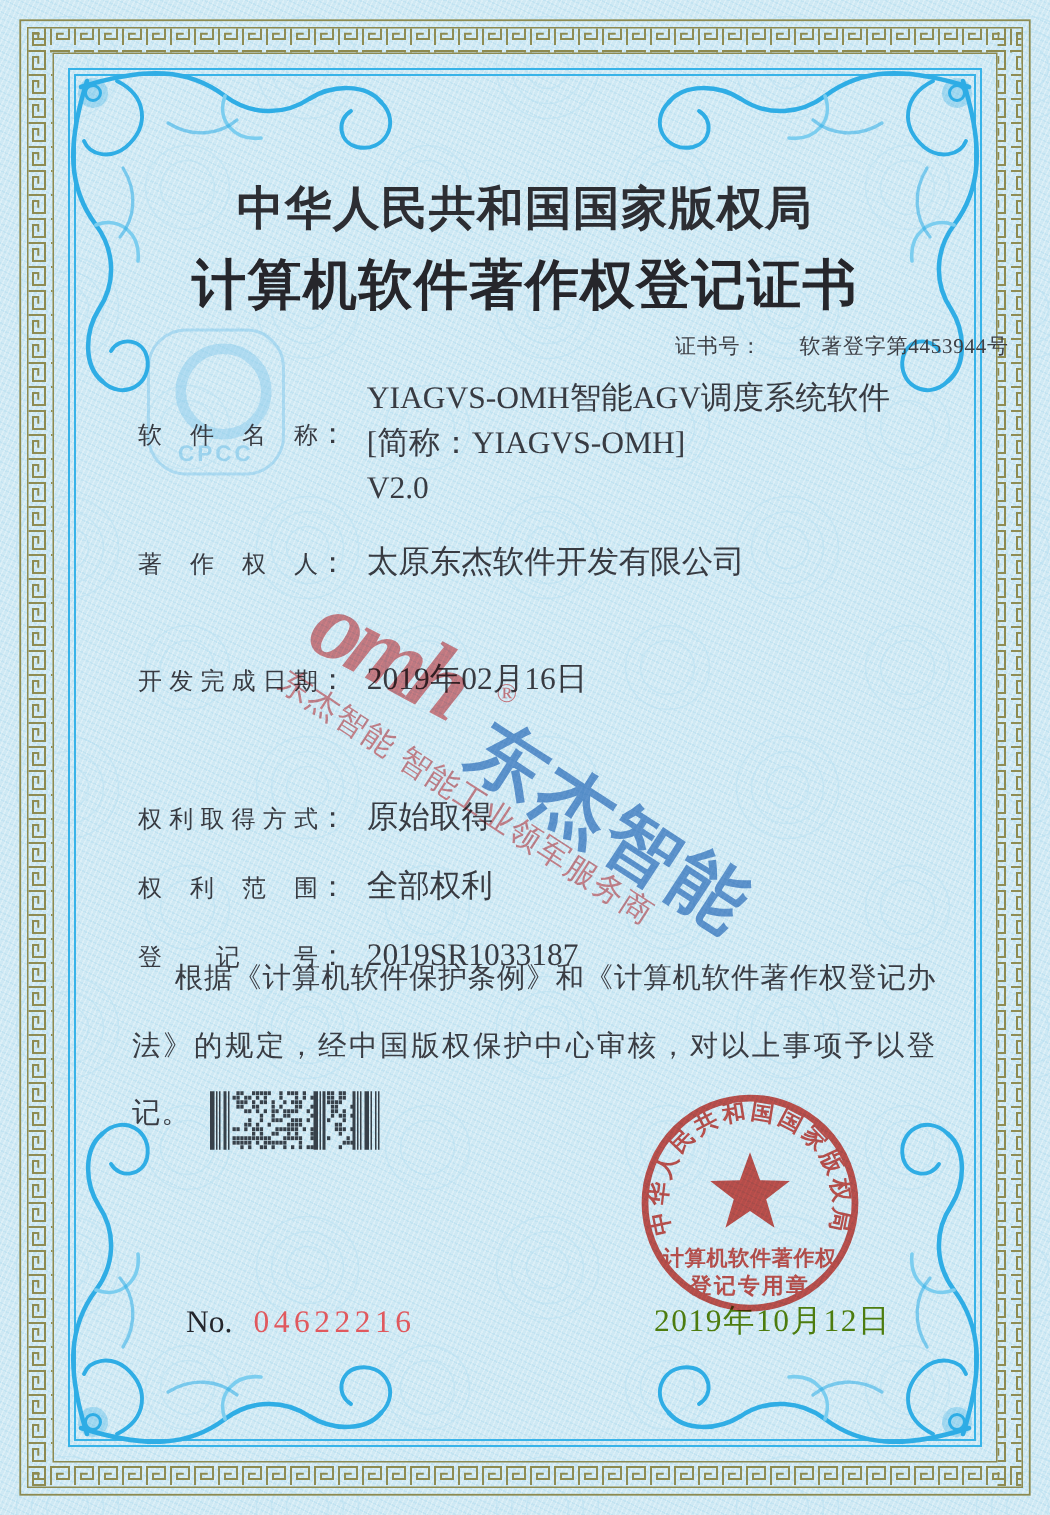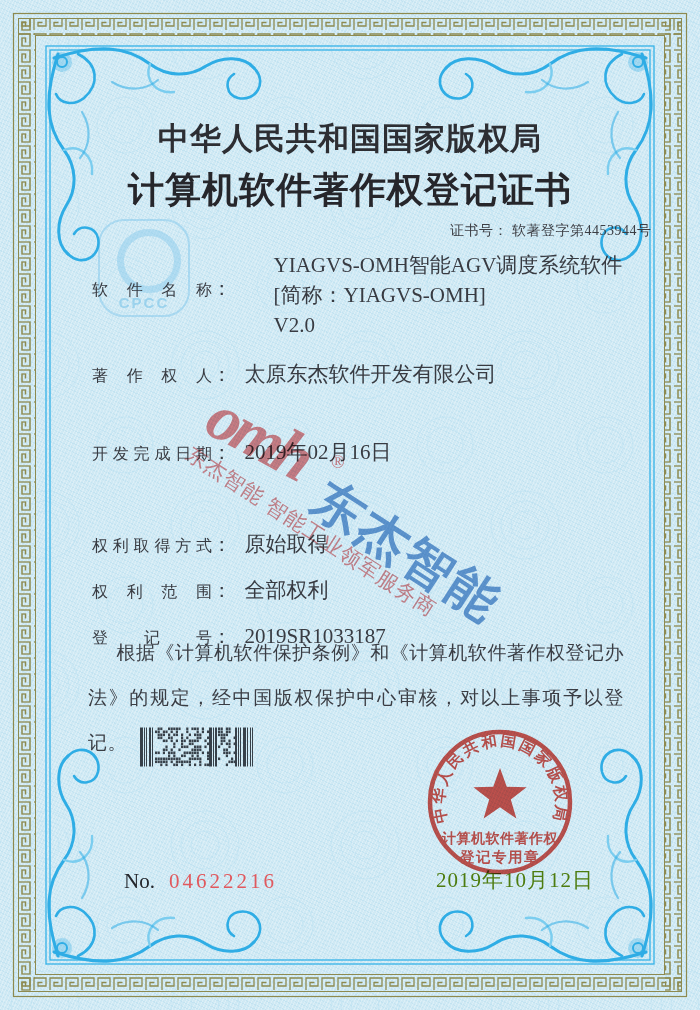--- a/index.html
+++ b/index.html
@@ -18,27 +18,27 @@
   }
   svg.layer{position:absolute;left:0;top:0;z-index:2;pointer-events:none;}
   svg.roslayer{position:absolute;left:0;top:0;z-index:1;pointer-events:none;opacity:.5;}
 
   
   .authority{position:absolute;top:118px;left:0;right:0;z-index:3;text-align:center;
     font-size:31px;font-weight:bold;letter-spacing:1px;color:#2d2e33;}
   .cert-title{position:absolute;top:166px;left:0;right:0;z-index:3;text-align:center;
     font-size:36px;font-weight:bold;letter-spacing:1px;color:#26262b;}
   .certno{position:absolute;top:222px;left:450px;z-index:3;font-size:14px;color:#3c3e44;letter-spacing:.5px;}
-  .certno .lbl{margin-right:4px;}
+  .certno .lbl{margin-right:25px;}
 
   
   .row{position:absolute;left:92px;z-index:3;white-space:nowrap;font-size:21px;color:#383b42;}
   .jlabel{display:inline-block;width:120px;font-size:16px;text-align:justify;text-align-last:justify;vertical-align:baseline;margin-top:30px;}
   .colon{font-size:19.5px;margin-right:13px;}
-  .vlines{display:inline-block;vertical-align:top;margin-left:29px;}
+  .vlines{display:inline-block;vertical-align:top;}
   .vlines div{line-height:30px;}
   .statement{position:absolute;left:88px;top:630px;width:536px;z-index:3;
     font-size:19px;line-height:45px;letter-spacing:.5px;color:#3a3d44;text-indent:1.5em;text-align:justify;}
 
   
   .barcode{position:absolute;left:140px;top:727px;width:114px;height:40px;z-index:3;opacity:.88;}
 
   
   .serial{position:absolute;left:124px;top:869px;z-index:3;white-space:nowrap;}
   .serial .no{font-size:21px;color:#24262c;margin-right:14px;}

